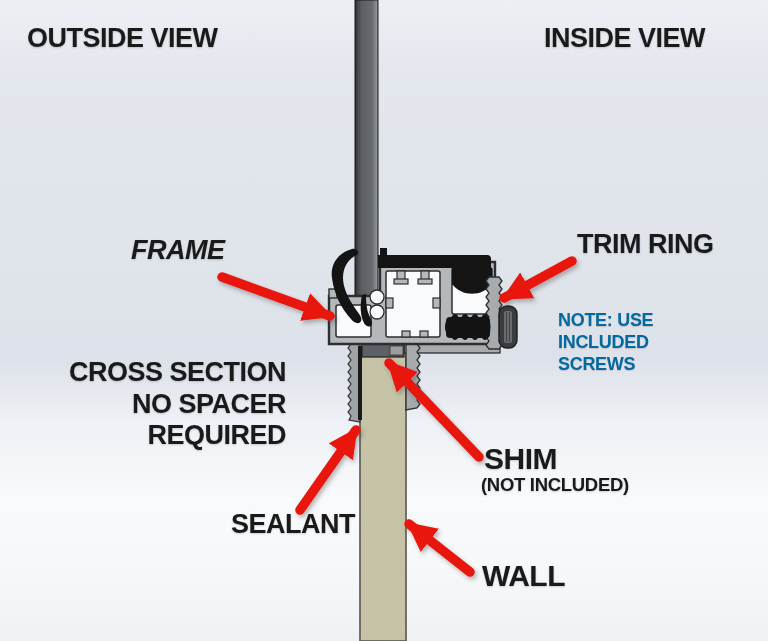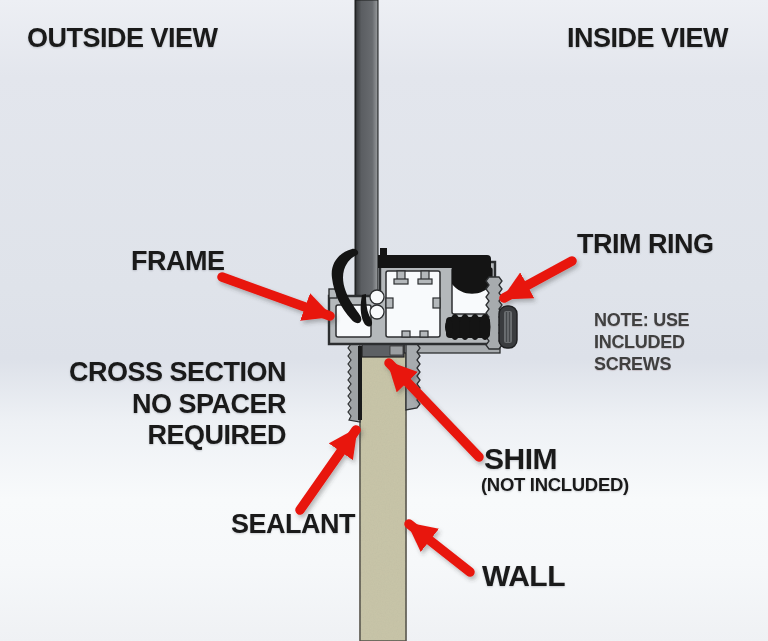--- a/index.html
+++ b/index.html
@@ -14,23 +14,22 @@
   svg.diagram{position:absolute;left:0;top:0;}
   .lbl{
     position:absolute;font-weight:bold;color:#1a1a1a;white-space:nowrap;
     letter-spacing:-0.5px;text-shadow:0 1px 2px rgba(50,55,70,.22);
   }
   .lbl-big{font-size:27px;}
   .lbl-xl{font-size:30px;}
   .lbl-sub{font-size:18.5px;letter-spacing:-0.3px;}
   .note{
     position:absolute;left:558px;top:309px;font-weight:bold;font-size:18px;
-    line-height:22px;color:#404040;letter-spacing:-0.3px;white-space:nowrap;
+    line-height:22px;color:#0369a1;letter-spacing:-0.3px;white-space:nowrap;
     text-shadow:0 1px 1px rgba(60,0,0,.15);
-    margin-left:36px;
   }
   .cross-section{
     position:absolute;left:36px;top:357px;width:250px;text-align:right;
     font-weight:bold;font-size:27px;line-height:31.5px;color:#1a1a1a;
     letter-spacing:-0.5px;text-shadow:0 1px 2px rgba(50,55,70,.22);
   }
 </style>
 </head>
 <body>
 
@@ -149,23 +148,23 @@
       <line x1="222" y1="277" x2="330" y2="316" marker-end="url(#ah)" stroke="#e8150d"></line>
       <line x1="572" y1="261" x2="504" y2="298" marker-end="url(#ah)" stroke="#e8150d"></line>
       <line x1="479" y1="457" x2="389" y2="363" marker-end="url(#ah)" stroke="#e8150d"></line>
       <line x1="300" y1="510" x2="356" y2="430" marker-end="url(#ah)" stroke="#e8150d"></line>
       <line x1="470" y1="572" x2="409" y2="524" marker-end="url(#ah)" stroke="#e8150d"></line>
     </g>
   </svg>
 
   <div class="lbl lbl-big" style="left:27px;top:23px;">OUTSIDE VIEW</div>
 
-  <div class="lbl lbl-big" style="left:567px;top:23px;">INSIDE VIEW</div>
+  <div class="lbl lbl-big" style="left:544px;top:23px;">INSIDE VIEW</div>
 
-  <div class="lbl lbl-big" style="left:131px;top:246px;">FRAME</div>
+  <div class="lbl lbl-big" style="left:131px;top:235px;font-style:italic;">FRAME</div>
 
   <div class="lbl lbl-big" style="left:577px;top:229px;">TRIM RING</div>
 
   <div class="note">
     <div>NOTE: USE</div>
     <div>INCLUDED</div>
     <div>SCREWS</div>
   </div>
 
   <div class="cross-section">

